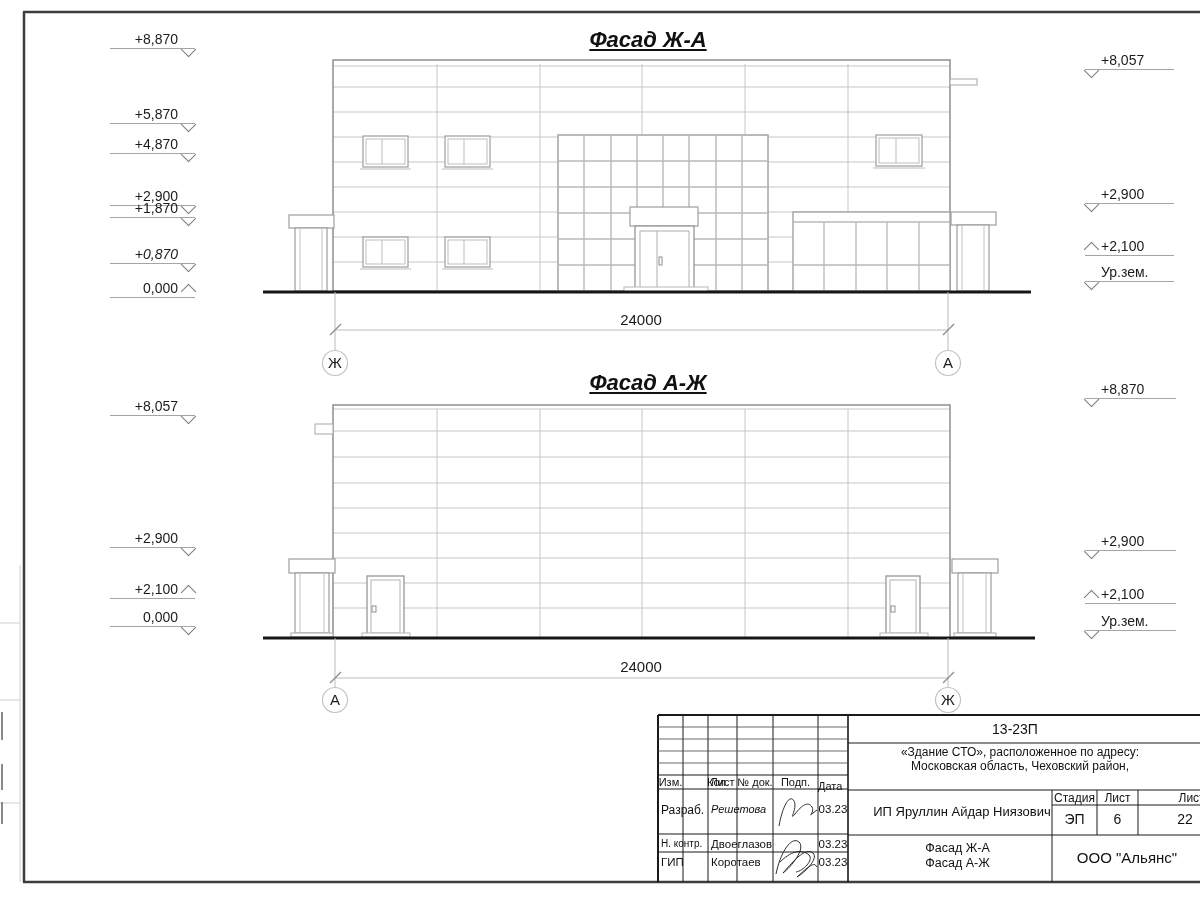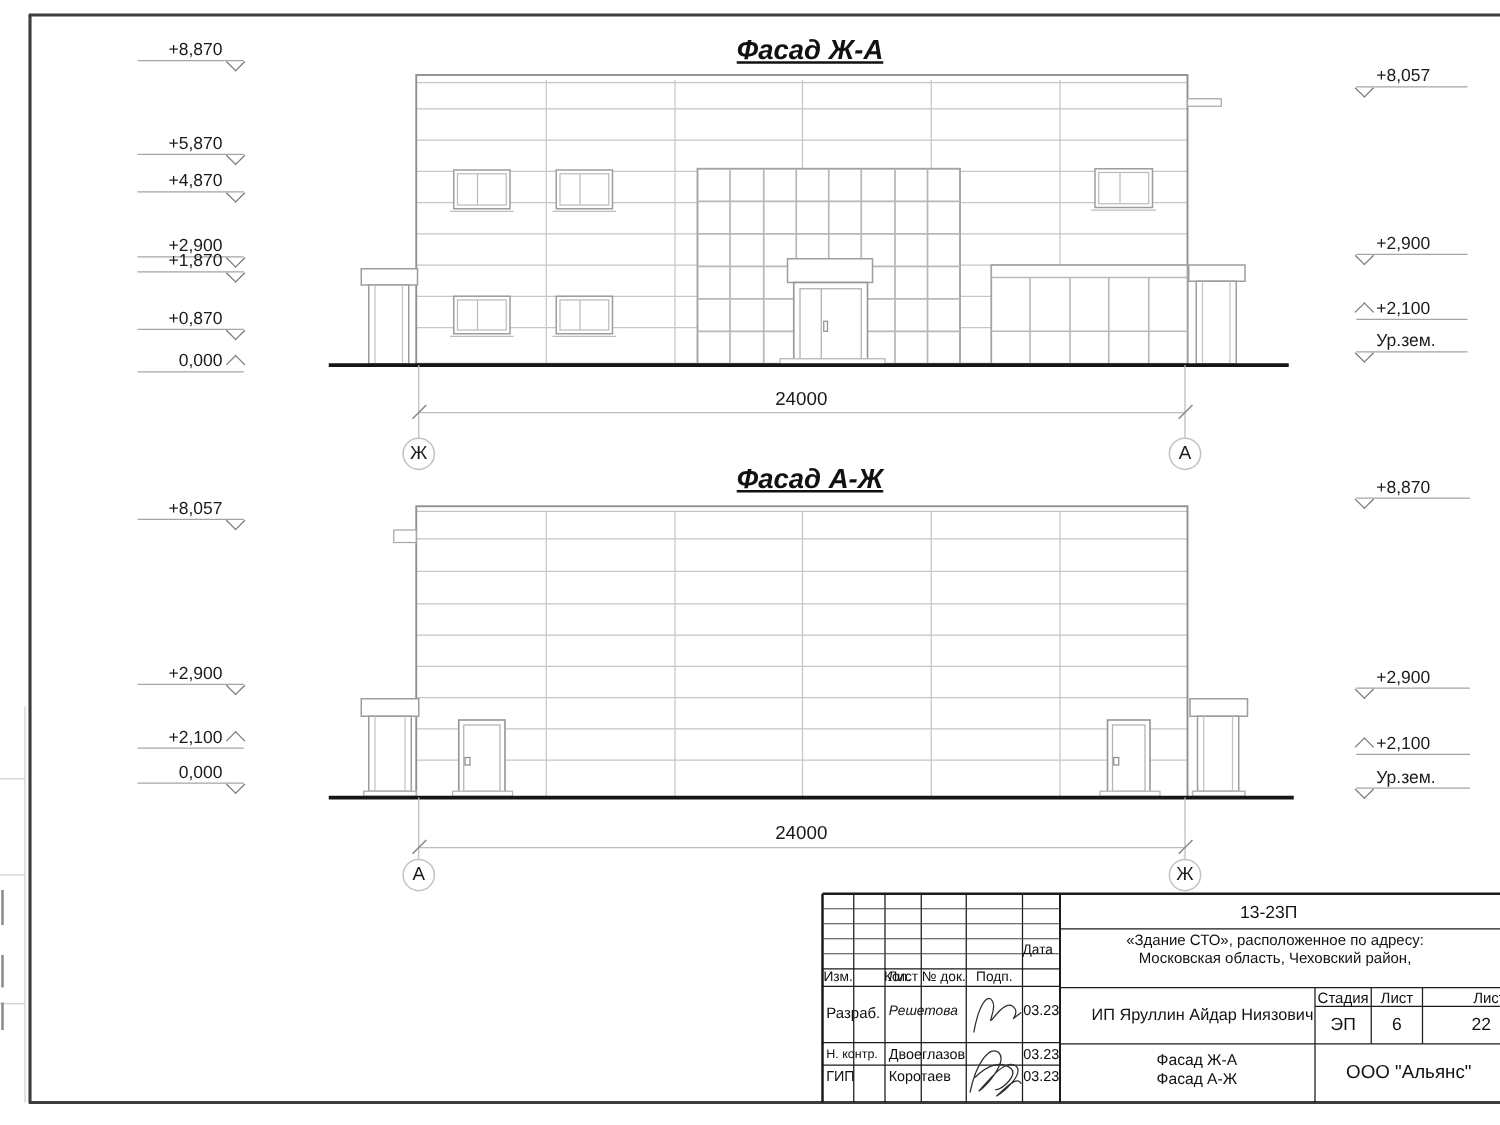--- a/index.html
+++ b/index.html
@@ -271,21 +271,21 @@
 <div class="axl" style="left:322px;top:350px;">Ж</div>
 <div class="axl" style="left:935px;top:350px;">А</div>
 <div class="axl" style="left:322px;top:687px;">А</div>
 <div class="axl" style="left:935px;top:687px;">Ж</div>
 
 <div class="mark ml" style="left:110px;top:31px;width:68px;"><span>+8,870</span><i class="arr dn re"></i></div>
 <div class="mark ml" style="left:110px;top:106px;width:68px;"><span>+5,870</span><i class="arr dn re"></i></div>
 <div class="mark ml" style="left:110px;top:136px;width:68px;"><span>+4,870</span><i class="arr dn re"></i></div>
 <div class="mark ml" style="left:110px;top:188px;width:68px;"><span>+2,900</span><i class="arr dn re"></i></div>
 <div class="mark ml" style="left:110px;top:200px;width:68px;"><span>+1,870</span><i class="arr dn re"></i></div>
-<div class="mark ml" style="left:110px;top:246px;width:68px;"><span>+0,870</span><i class="arr dn re"></i></div>
+<div class="mark ml" style="left:110px;top:246px;width:68px;font-style:italic;"><span>+0,870</span><i class="arr dn re"></i></div>
 <div class="mark ml" style="left:110px;top:280px;width:68px;"><span>0,000</span><i class="arr up re"></i></div>
 
 <div class="mark mr" style="left:1085px;top:52px;width:73px;"><span>+8,057</span><i class="arr dn le"></i></div>
 <div class="mark mr" style="left:1085px;top:186px;width:73px;"><span>+2,900</span><i class="arr dn le"></i></div>
 <div class="mark mr" style="left:1085px;top:238px;width:73px;"><span>+2,100</span><i class="arr up le"></i></div>
 <div class="mark mr" style="left:1085px;top:264px;width:73px;"><span>Ур.зем.</span><i class="arr dn le"></i></div>
 
 <div class="mark ml" style="left:110px;top:398px;width:68px;"><span>+8,057</span><i class="arr dn re"></i></div>
 <div class="mark ml" style="left:110px;top:530px;width:68px;"><span>+2,900</span><i class="arr dn re"></i></div>
 <div class="mark ml" style="left:110px;top:581px;width:68px;"><span>+2,100</span><i class="arr up re"></i></div>
@@ -298,21 +298,21 @@
 
 <div class="tb ctr" style="left:860px;top:721px;width:310px;font-size:14px;">13-23П</div>
 <div class="tb ctr" style="left:855px;top:745px;width:330px;font-size:12px;">«Здание СТО», расположенное по адресу:</div>
 <div class="tb ctr" style="left:855px;top:759px;width:330px;font-size:12px;">Московская область, Чеховский район,</div>
 
 <div class="tb ctr" style="left:658px;top:776px;width:25px;font-size:11px;">Изм.</div>
 <div class="tb ctr" style="left:683px;top:776px;width:30px;font-size:11px;padding-left:20px;">Кол.</div>
 <div class="tb ctr" style="left:708px;top:776px;width:29px;font-size:11px;">Лист</div>
 <div class="tb ctr" style="left:737px;top:776px;width:36px;font-size:11px;">№ док.</div>
 <div class="tb ctr" style="left:773px;top:776px;width:45px;font-size:11px;">Подп.</div>
-<div class="tb ctr" style="left:818px;top:754px;width:24px;font-size:11px;">Дата</div>
+<div class="tb ctr" style="left:818px;top:780px;width:24px;font-size:11px;">Дата</div>
 
 <div class="tb" style="left:661px;top:803px;font-size:12px;">Разраб.</div>
 <div class="tb" style="left:711px;top:803px;font-size:11px;font-style:italic;">Решетова</div>
 <div class="tb ctr" style="left:818px;top:803px;width:30px;font-size:11.5px;">03.23</div>
 
 <div class="tb" style="left:661px;top:838px;font-size:10px;">Н. контр.</div>
 <div class="tb" style="left:711px;top:838px;font-size:11.5px;">Двоеглазов</div>
 <div class="tb ctr" style="left:818px;top:838px;width:30px;font-size:11.5px;">03.23</div>
 
 <div class="tb" style="left:661px;top:856px;font-size:11.5px;">ГИП</div>

